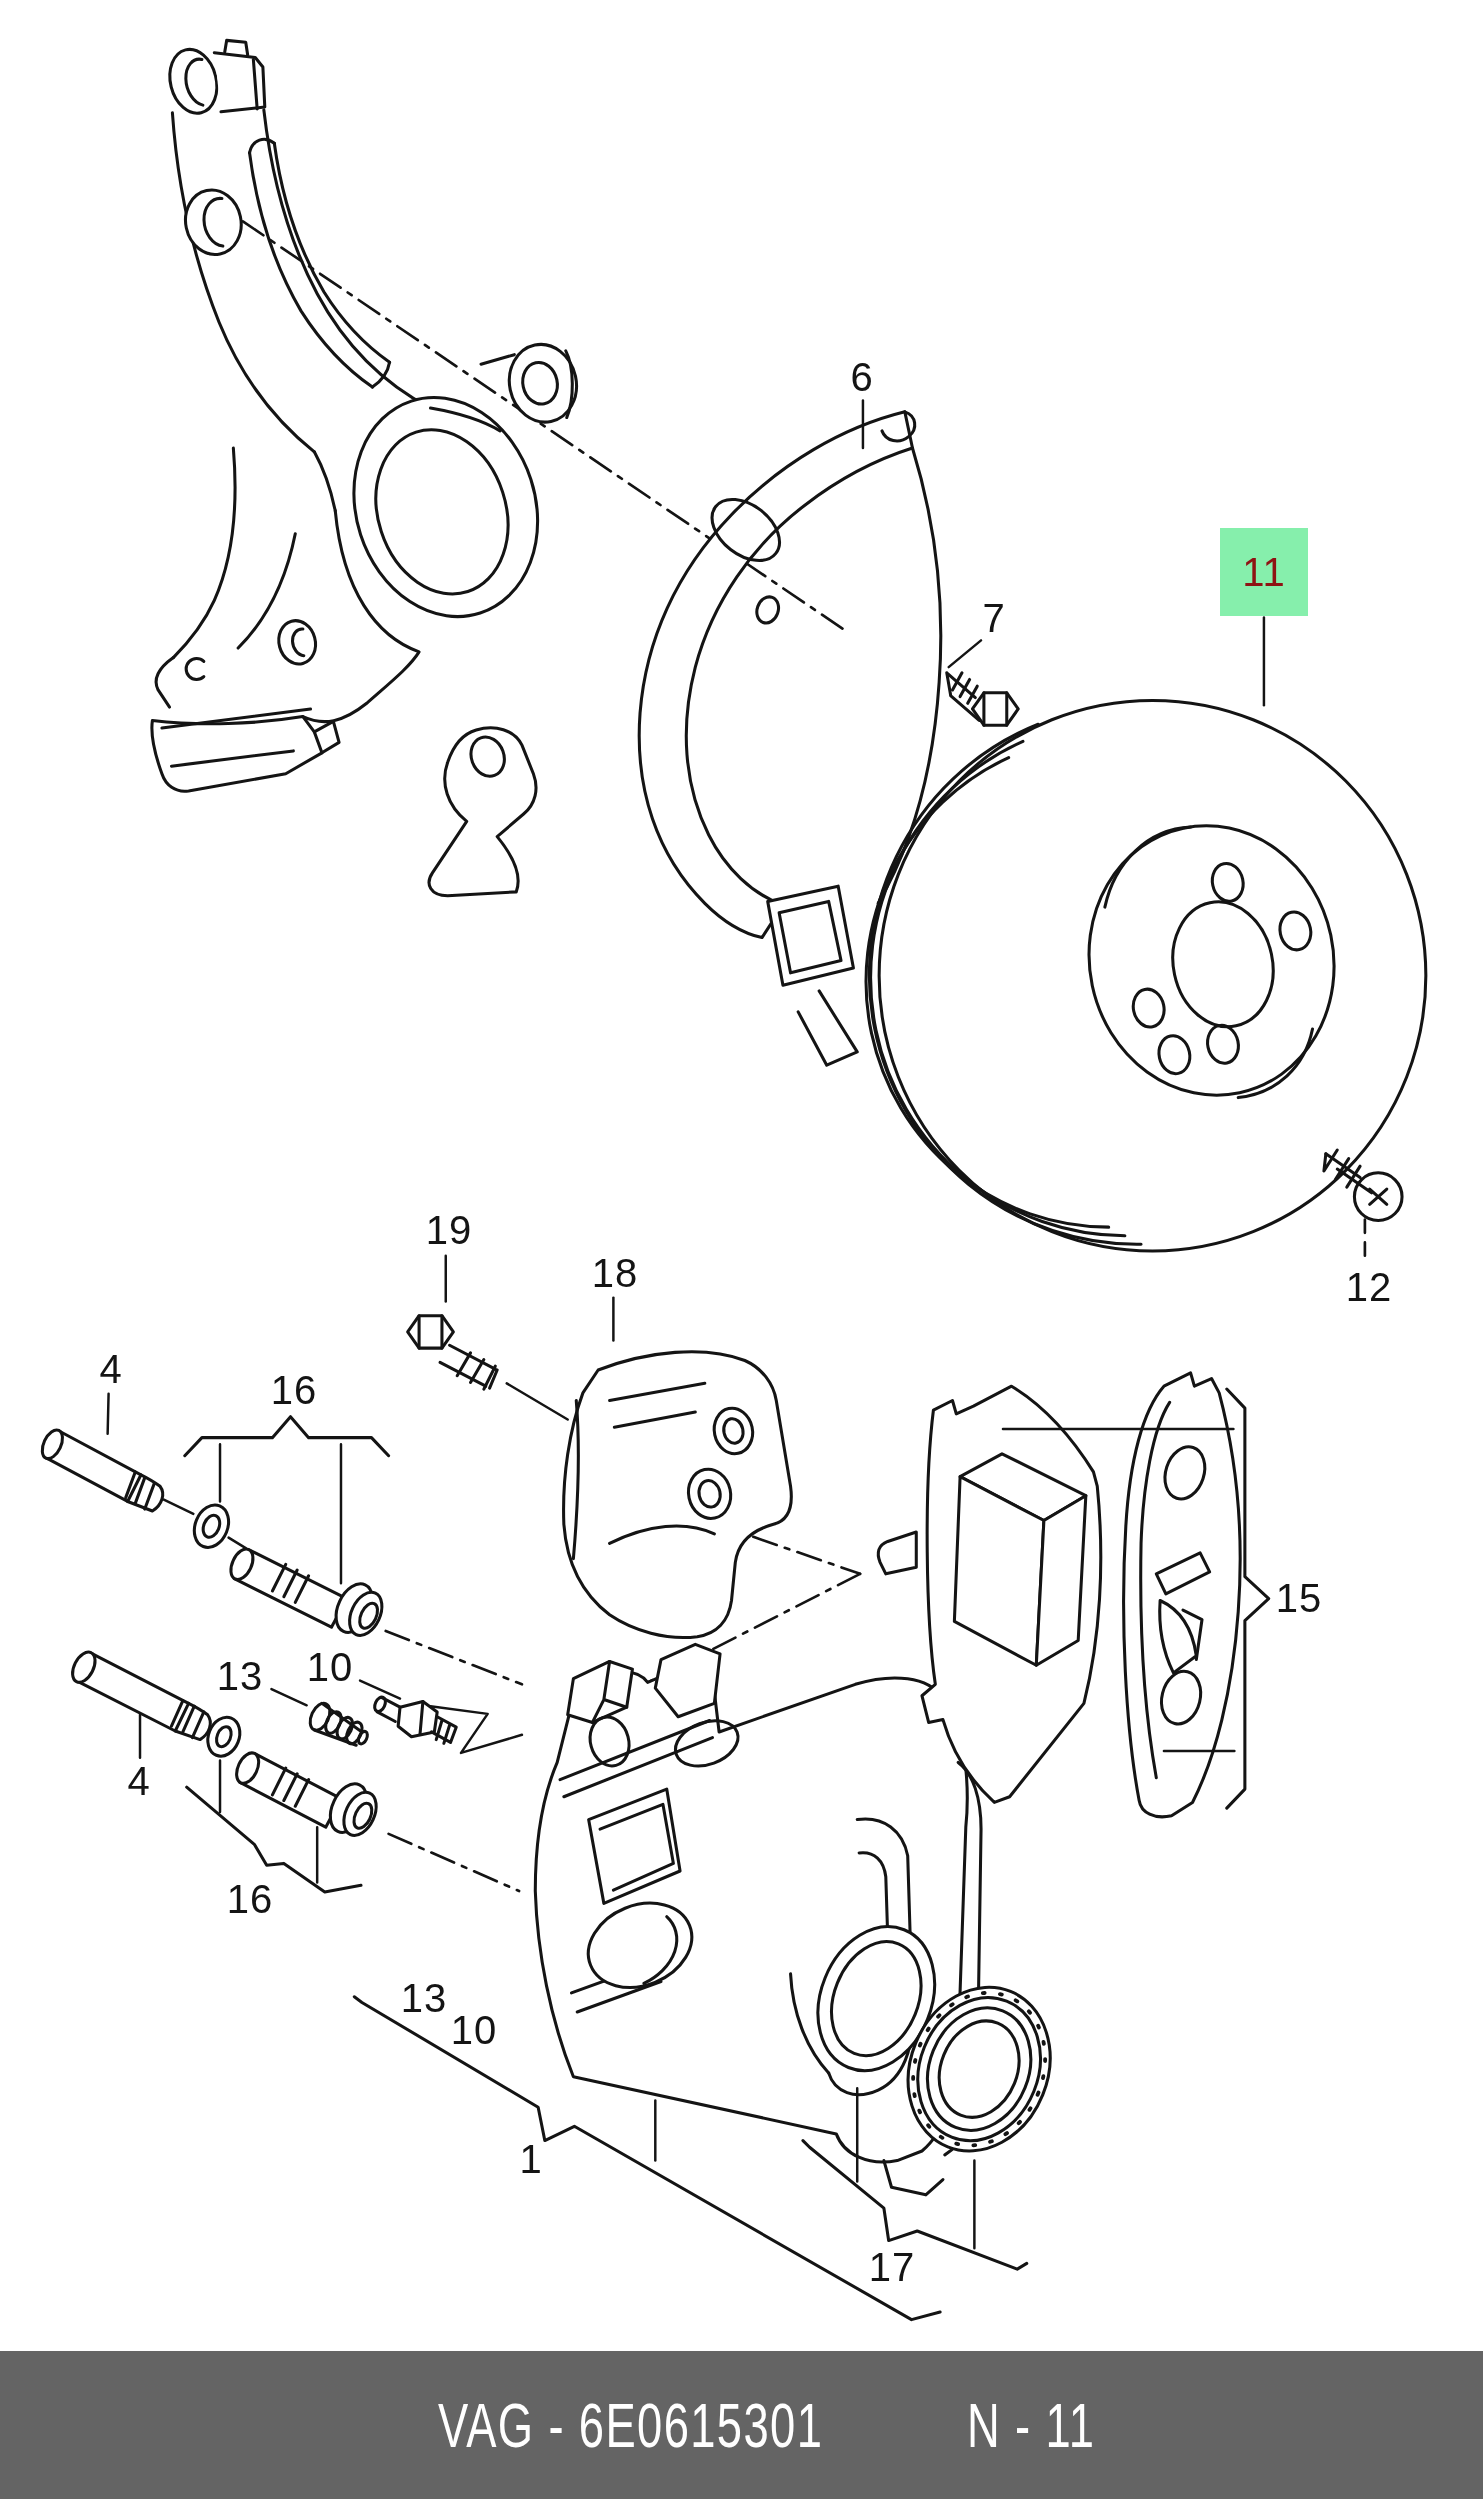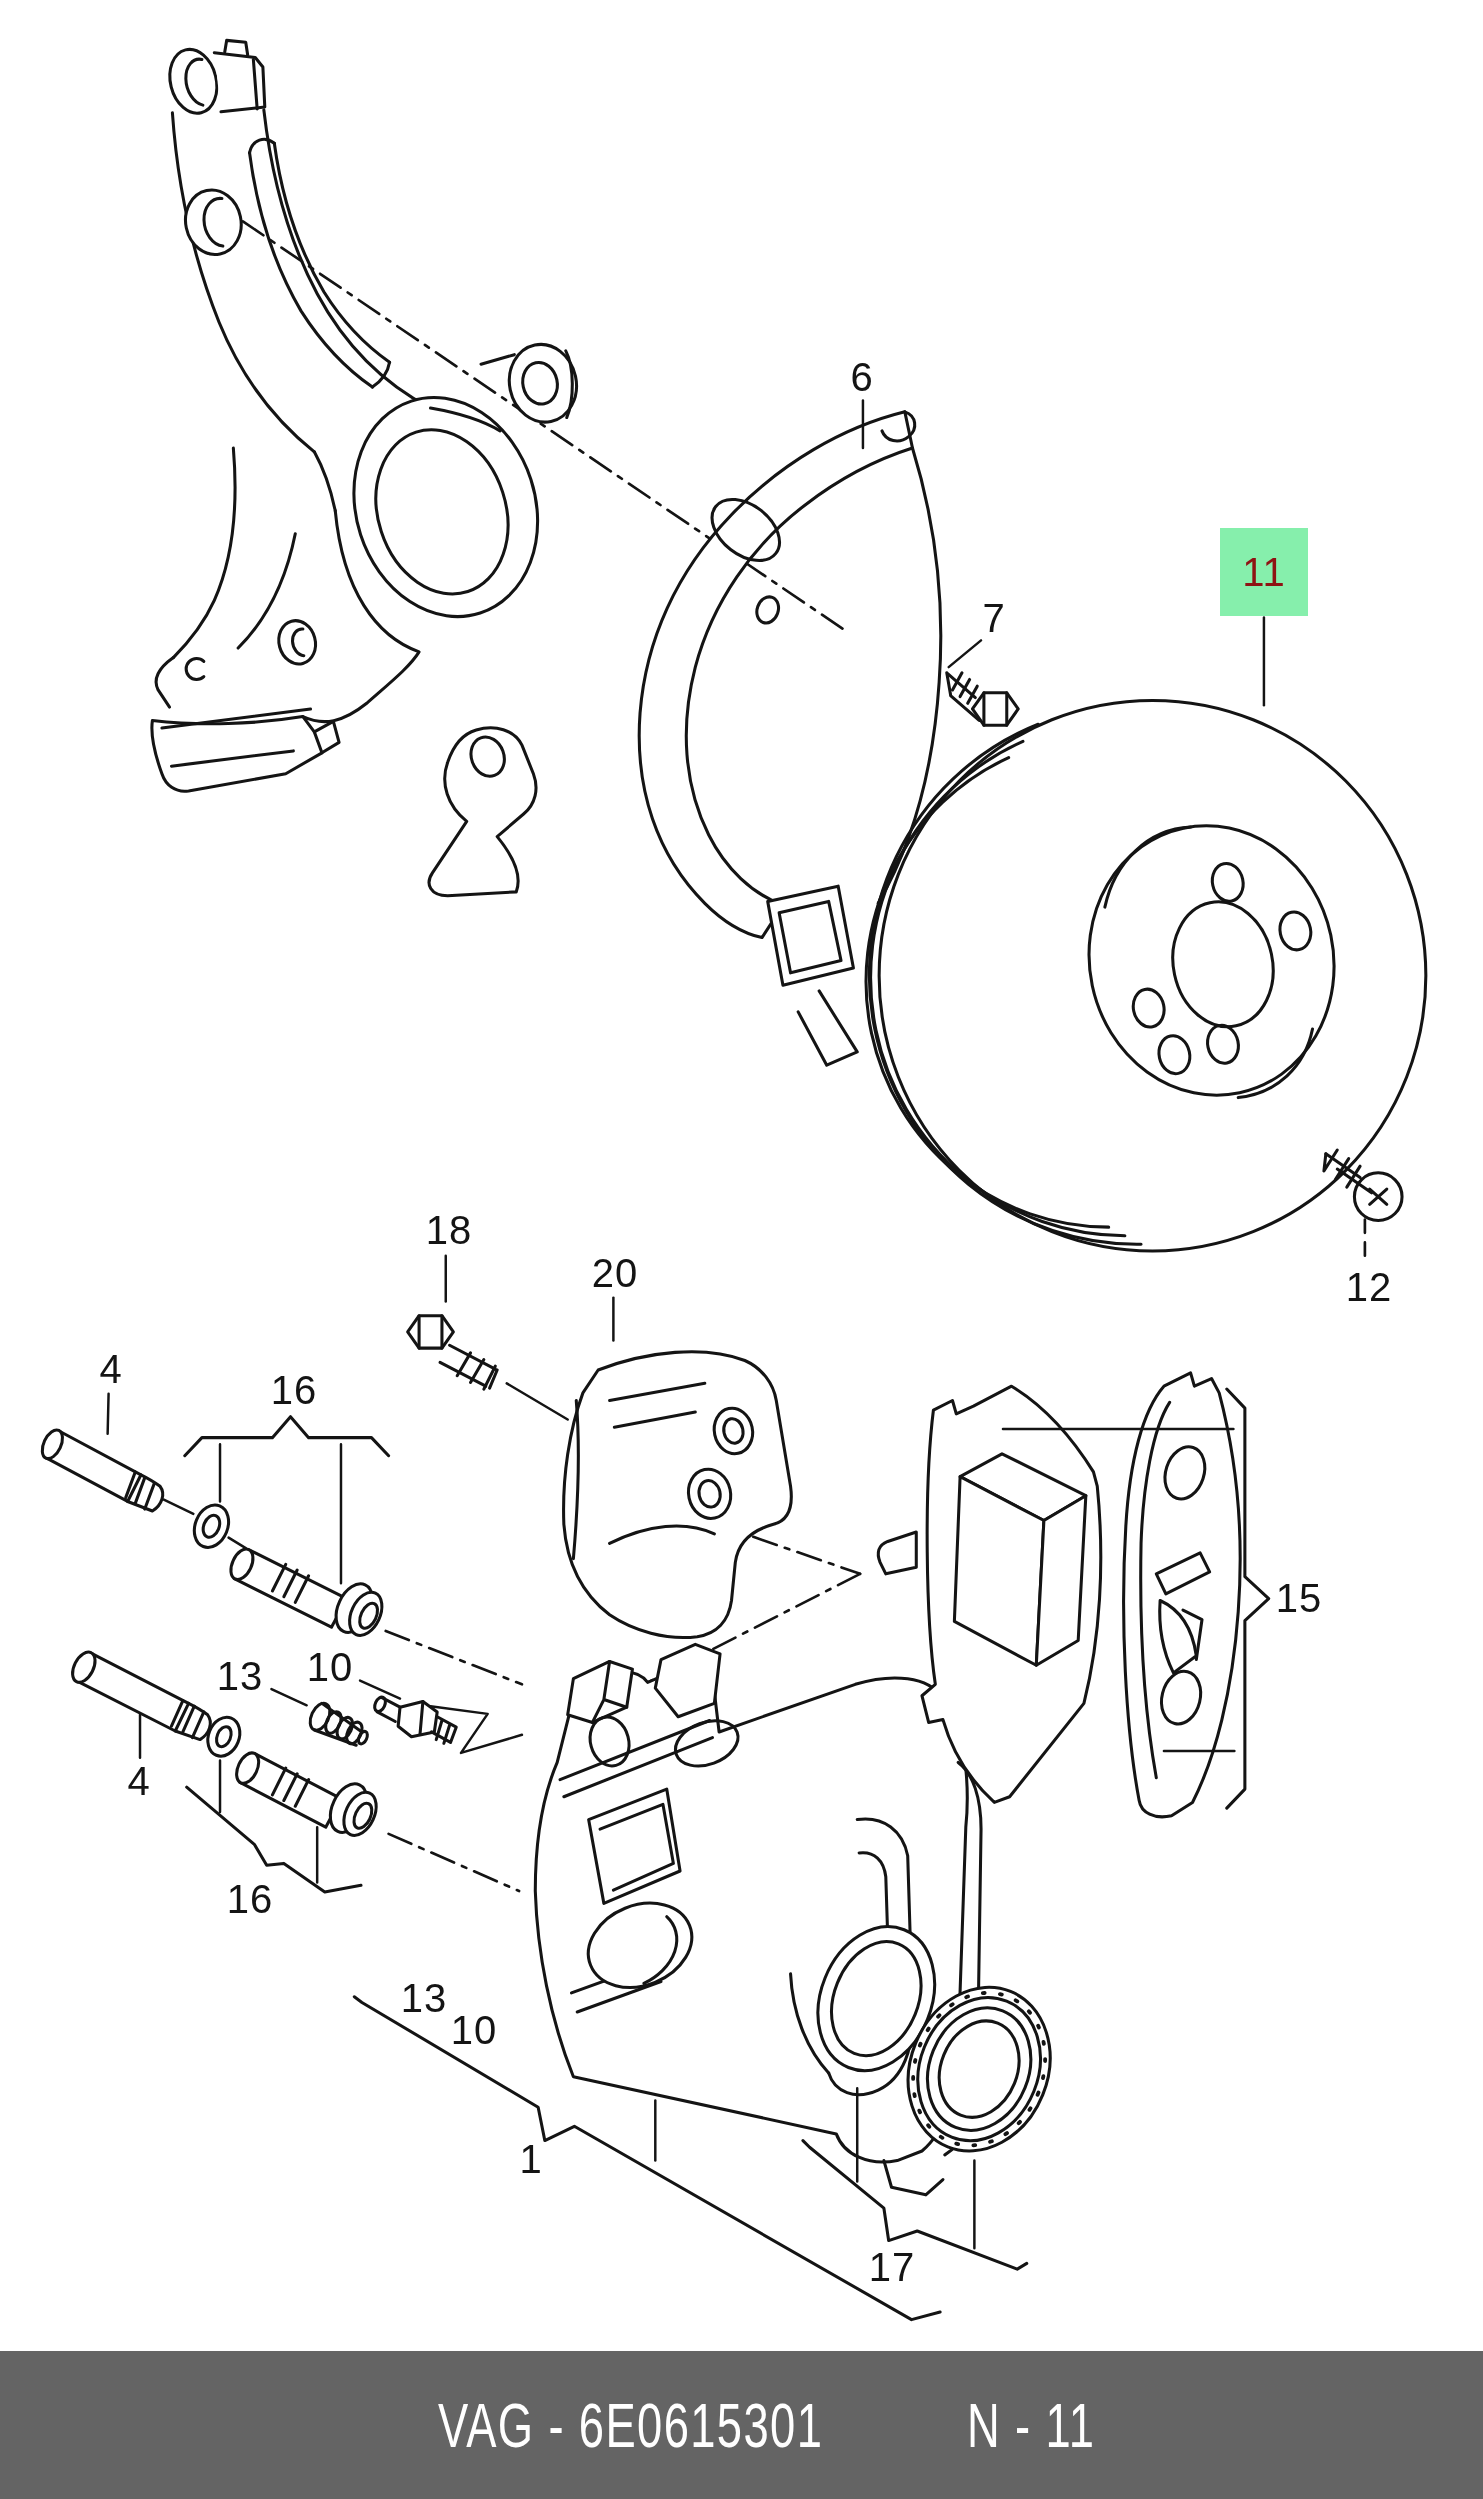--- a/index.html
+++ b/index.html
@@ -272,22 +272,22 @@
       <path d="M 147,1845 L 147,1800"></path>
       <path d="M 285,1773 L 322,1790"></path>
       <path d="M 378,1764 L 420,1783"></path>
     </g>
   </svg>
 
   <div class="callout" style="left:862px;  top:377px;">6</div>
   <div class="callout" style="left:994px; top:618px;">7</div>
   <div class="callout hl" style="left:1264px; top:572px;">11</div>
   <div class="callout" style="left:1369px; top:1287px;">12</div>
-  <div class="callout" style="left:449px;  top:1230px;">18</div>
-  <div class="callout" style="left:615px;  top:1273px;">20</div>
+  <div class="callout" style="left:449px;  top:1230px;">19</div>
+  <div class="callout" style="left:615px;  top:1273px;">18</div>
   <div class="callout" style="left:111px;  top:1369px;">4</div>
   <div class="callout" style="left:294px;  top:1390px;">16</div>
   <div class="callout" style="left:240px;  top:1676px;">13</div>
   <div class="callout" style="left:330px;  top:1667px;">10</div>
   <div class="callout" style="left:139px;  top:1781px;">4</div>
   <div class="callout" style="left:250px;  top:1899px;">16</div>
   <div class="callout" style="left:424px;  top:1998px;">13</div>
   <div class="callout" style="left:474px;  top:2030px;">10</div>
   <div class="callout" style="left:531px;  top:2159px;">1</div>
   <div class="callout" style="left:1299px; top:1598px;text-align:right;">15</div>

